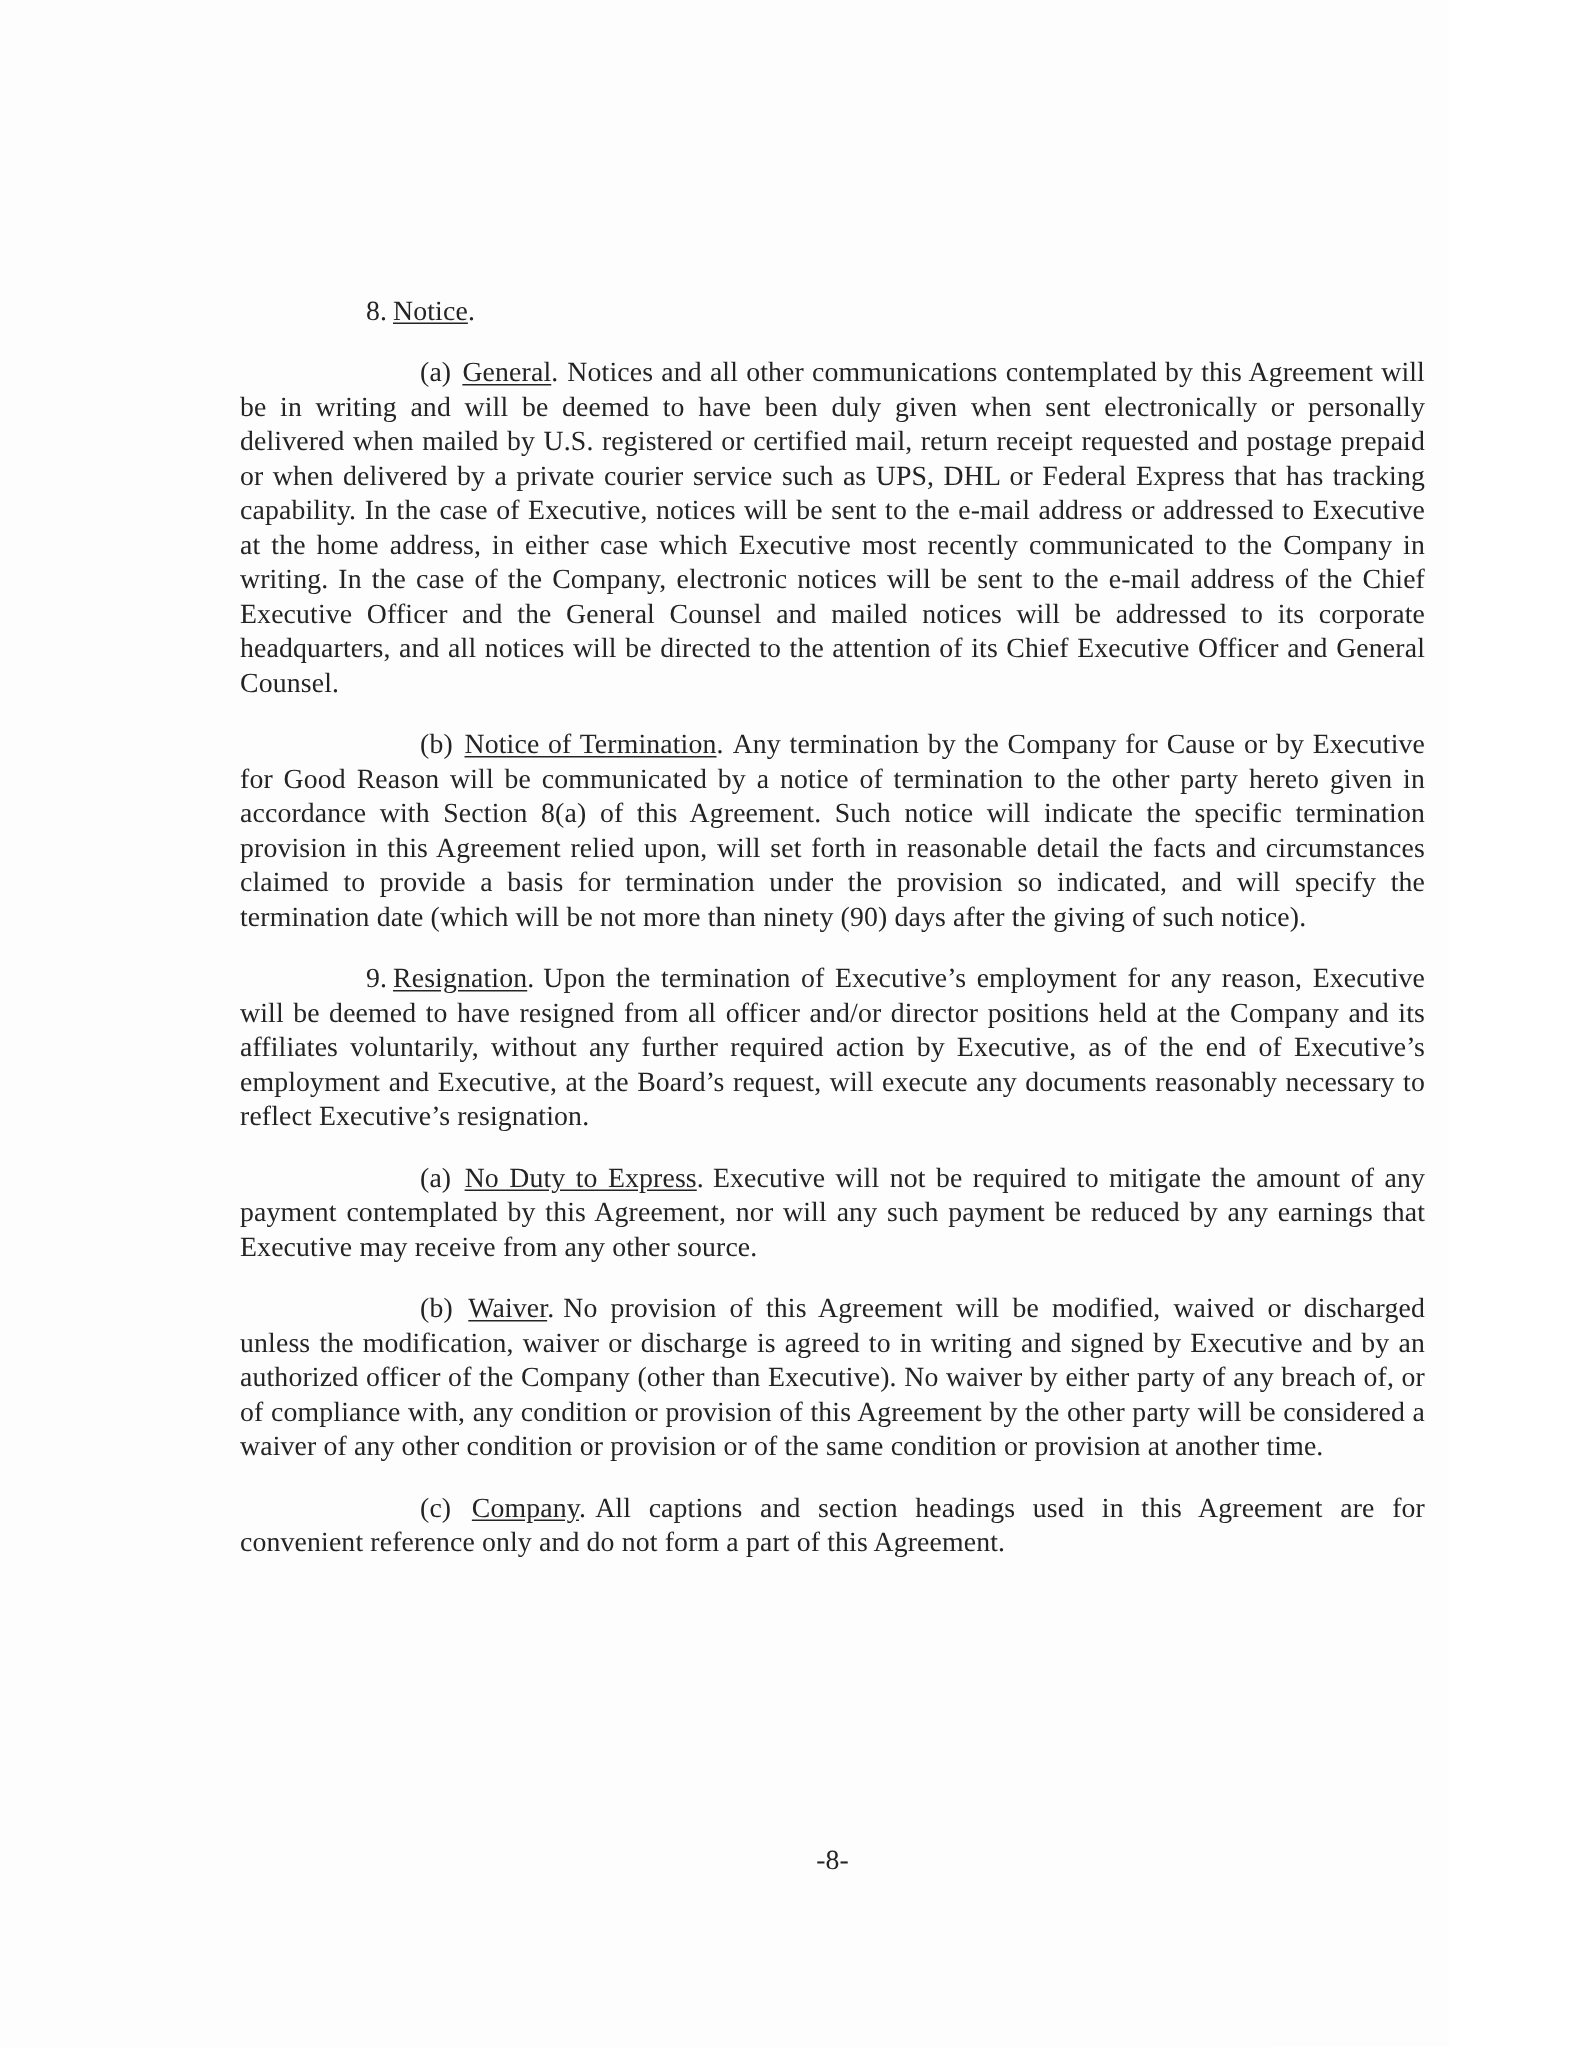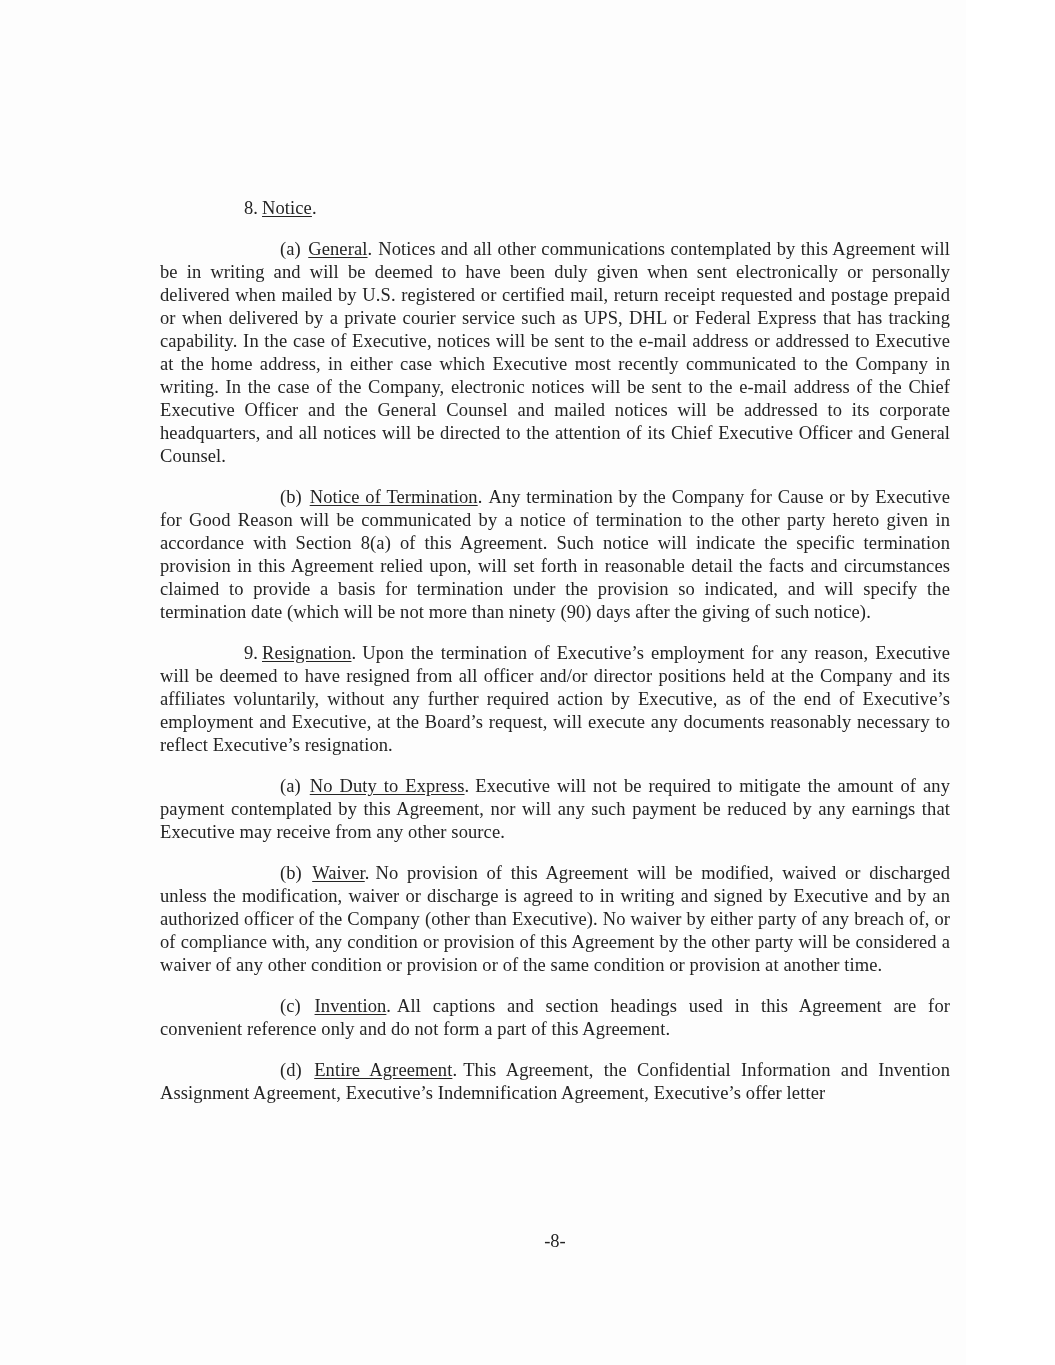--- a/index.html
+++ b/index.html
@@ -76,20 +76,19 @@
 
     <p class="sub"><span class="label">(b)</span> <span class="u">Notice of Termination</span><span class="after-title">.</span><span>Any termination by the Company for Cause or by Executive for Good Reason will be communicated by a notice of termination to the other party hereto given in accordance with Section 8(a) of this Agreement.  Such notice will indicate the specific termination provision in this Agreement relied upon, will set forth in reasonable detail the facts and circumstances claimed to provide a basis for termination under the provision so indicated, and will specify the termination date (which will be not more than ninety (90) days after the giving of such notice).</span></p>
 
     <p class="num-para"><span class="tab-num">9.</span><span class="u">Resignation</span><span class="after-title">.</span><span>Upon the termination of Executive’s employment for any reason, Executive will be deemed to have resigned from all officer and/or director positions held at the Company and its affiliates voluntarily, without any further required action by Executive, as of the end of Executive’s employment and Executive, at the Board’s request, will execute any documents reasonably necessary to reflect Executive’s resignation.</span></p>
 
 
     <p class="sub"><span class="label">(a)</span> <span class="u">No Duty to Express</span><span class="after-title">.</span><span>Executive will not be required to mitigate the amount of any payment contemplated by this Agreement, nor will any such payment be reduced by any earnings that Executive may receive from any other source.</span></p>
 
     <p class="sub"><span class="label">(b)</span> <span class="u">Waiver</span><span class="after-title">.</span><span>No provision of this Agreement will be modified, waived or discharged unless the modification, waiver or discharge is agreed to in writing and signed by Executive and by an authorized officer of the Company (other than Executive).  No waiver by either party of any breach of, or of compliance with, any condition or provision of this Agreement by the other party will be considered a waiver of any other condition or provision or of the same condition or provision at another time.</span></p>
 
-    <p class="sub"><span class="label">(c)</span> <span class="u">Invention</span><span class="after-title">.</span><span>All captions and section headings used in this Agreement are for convenient reference only and do not form a part of this Agreement.</span></p>
+    <p class="sub"><span class="label">(c)</span> <span class="u">Company</span><span class="after-title">.</span><span>All captions and section headings used in this Agreement are for convenient reference only and do not form a part of this Agreement.</span></p>
 
-    <p class="sub"><span class="label">(d)</span> <span class="u">Entire Agreement</span><span class="after-title">.</span><span>This Agreement, the Confidential Information and Invention Assignment Agreement, Executive’s Indemnification Agreement, Executive’s offer letter</span></p>
 
   </div>
 
   <div class="footer">-8-</div>
 </div>
 
 </body></html>

